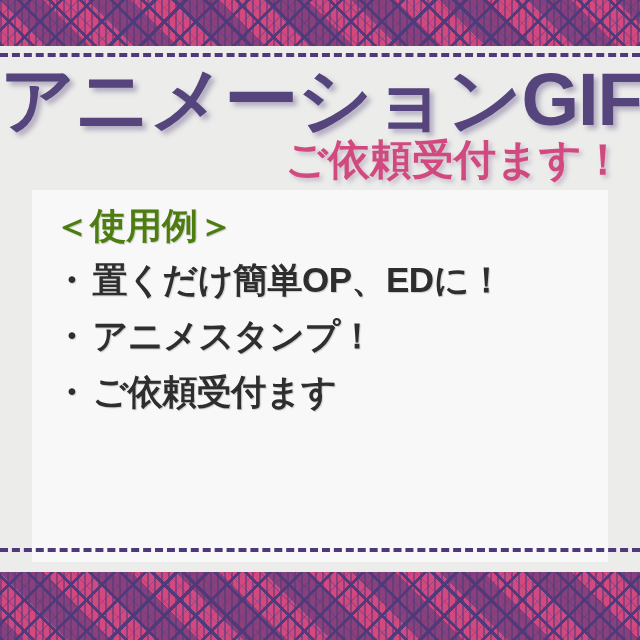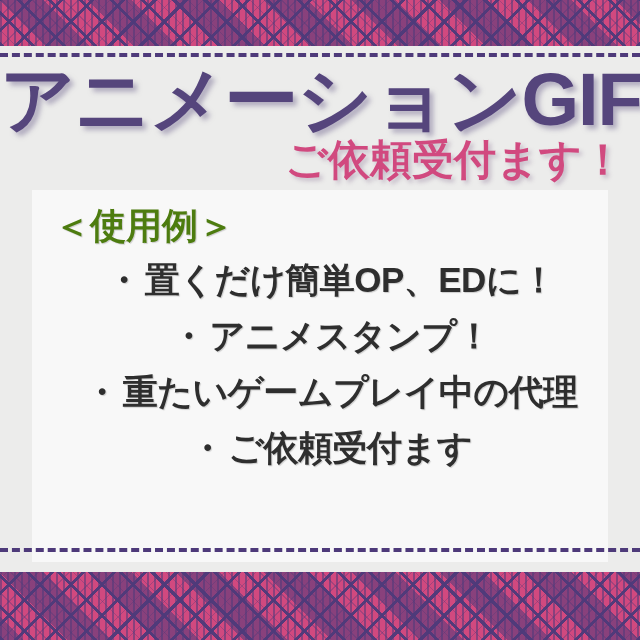--- a/index.html
+++ b/index.html
@@ -120,21 +120,20 @@
     letter-spacing: 0px;
     margin: 0 0 4px 0;
     text-shadow: 1px 1px 1px rgba(0,0,0,0.18);
     white-space: nowrap;
   }
 
   .usage-list {
     list-style: none;
     margin: 0;
     padding: 0;
-    text-align: center;
   }
   .usage-list li {
     display: block;
     font-size: 35px;
     line-height: 56px;
     font-weight: 700;
     color: #2e2e2e;
     letter-spacing: -0.5px;
     white-space: nowrap;
     text-shadow: 1px 1px 1px rgba(0,0,0,0.18);
@@ -160,23 +159,20 @@
     <div class="card-heading">＜使用例＞</div>
 
     <ul class="usage-list">
       <li>
         <span class="bullet">・</span><span>置くだけ簡単OP、EDに！</span>
       </li>
       <li>
         <span class="bullet">・</span><span>アニメスタンプ！</span>
       </li>
       <li>
-        <span class="bullet">・</span><span>重たいゲームプレイ中の代理</span>
-      </li>
-      <li>
         <span class="bullet">・</span><span>ご依頼受付ます</span>
       </li>
     </ul>
   </div>
 
   <div class="dash-rule dash-bottom"></div>
   <div class="plaid plaid-bottom"></div>
 
 </div>
 

